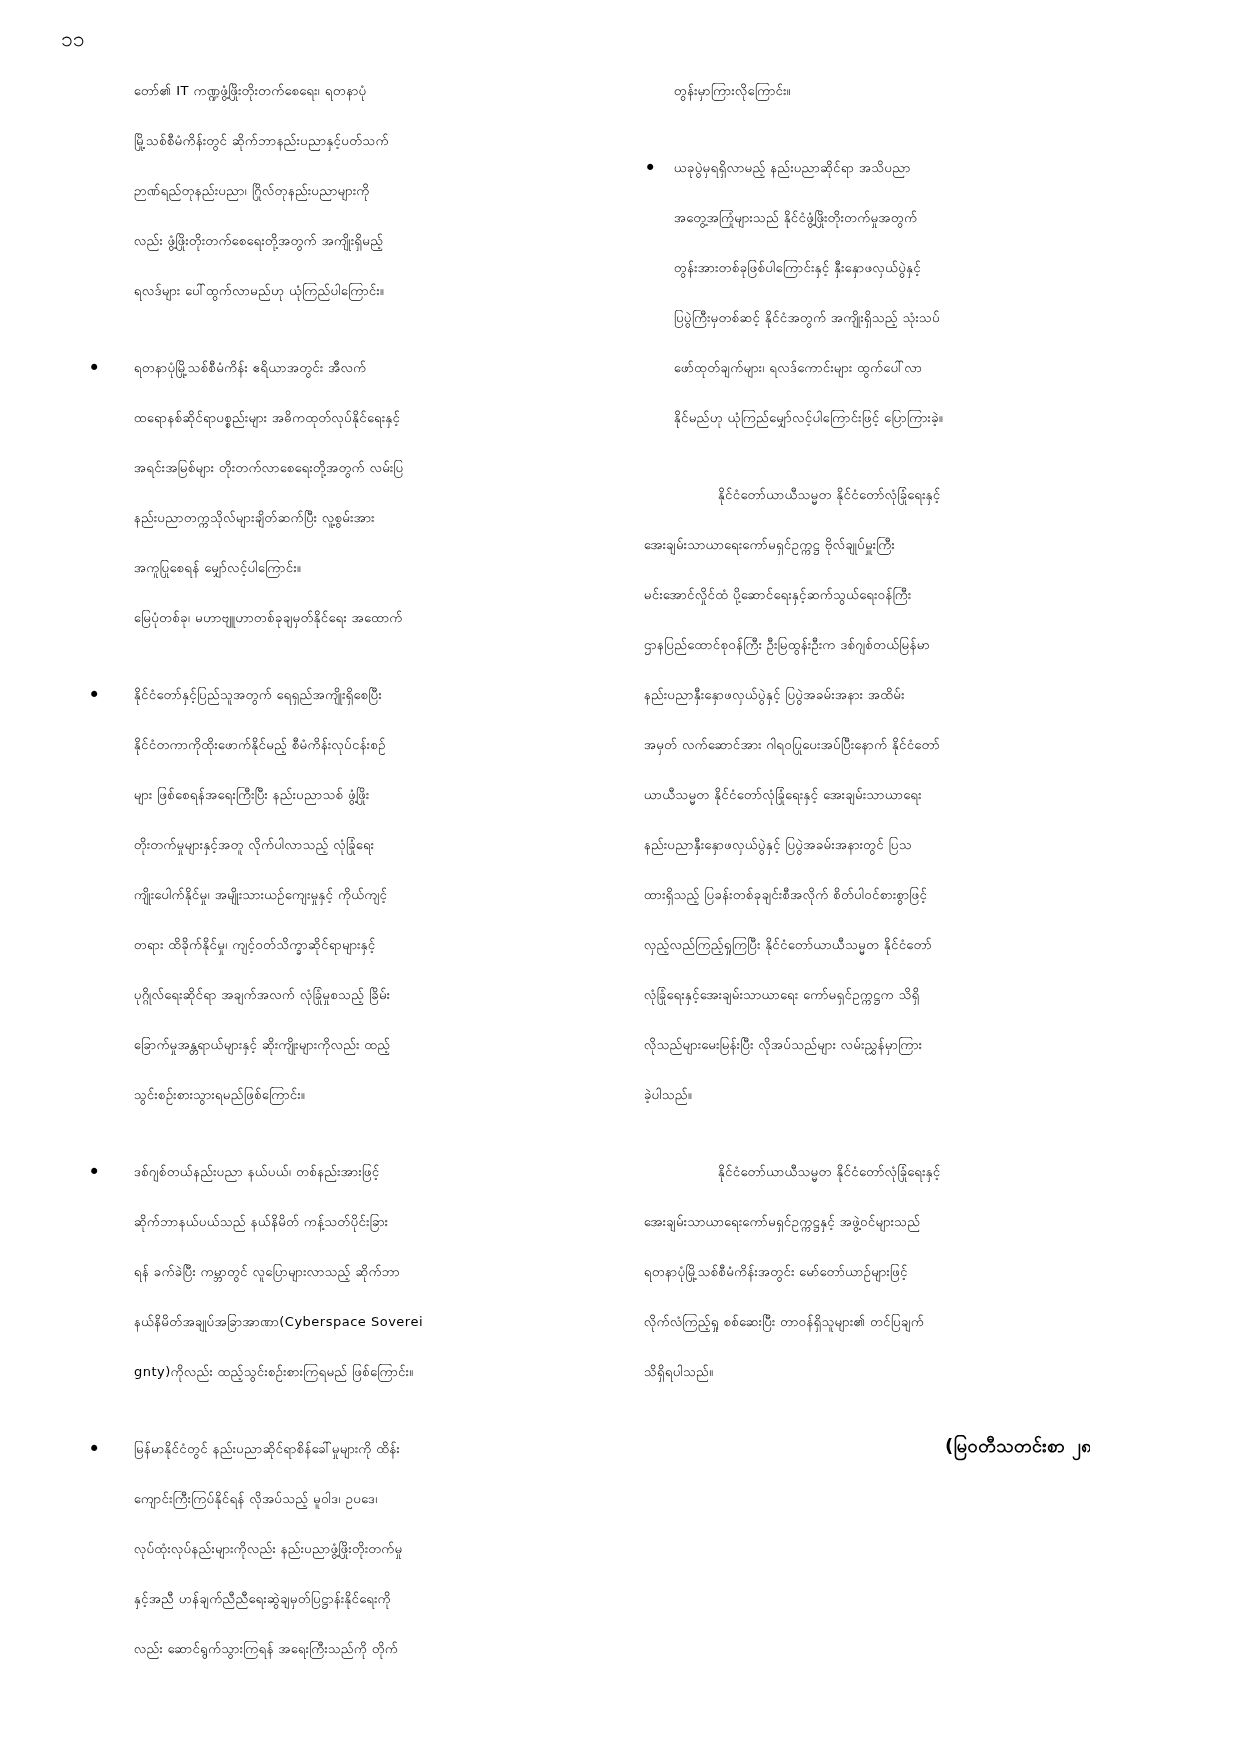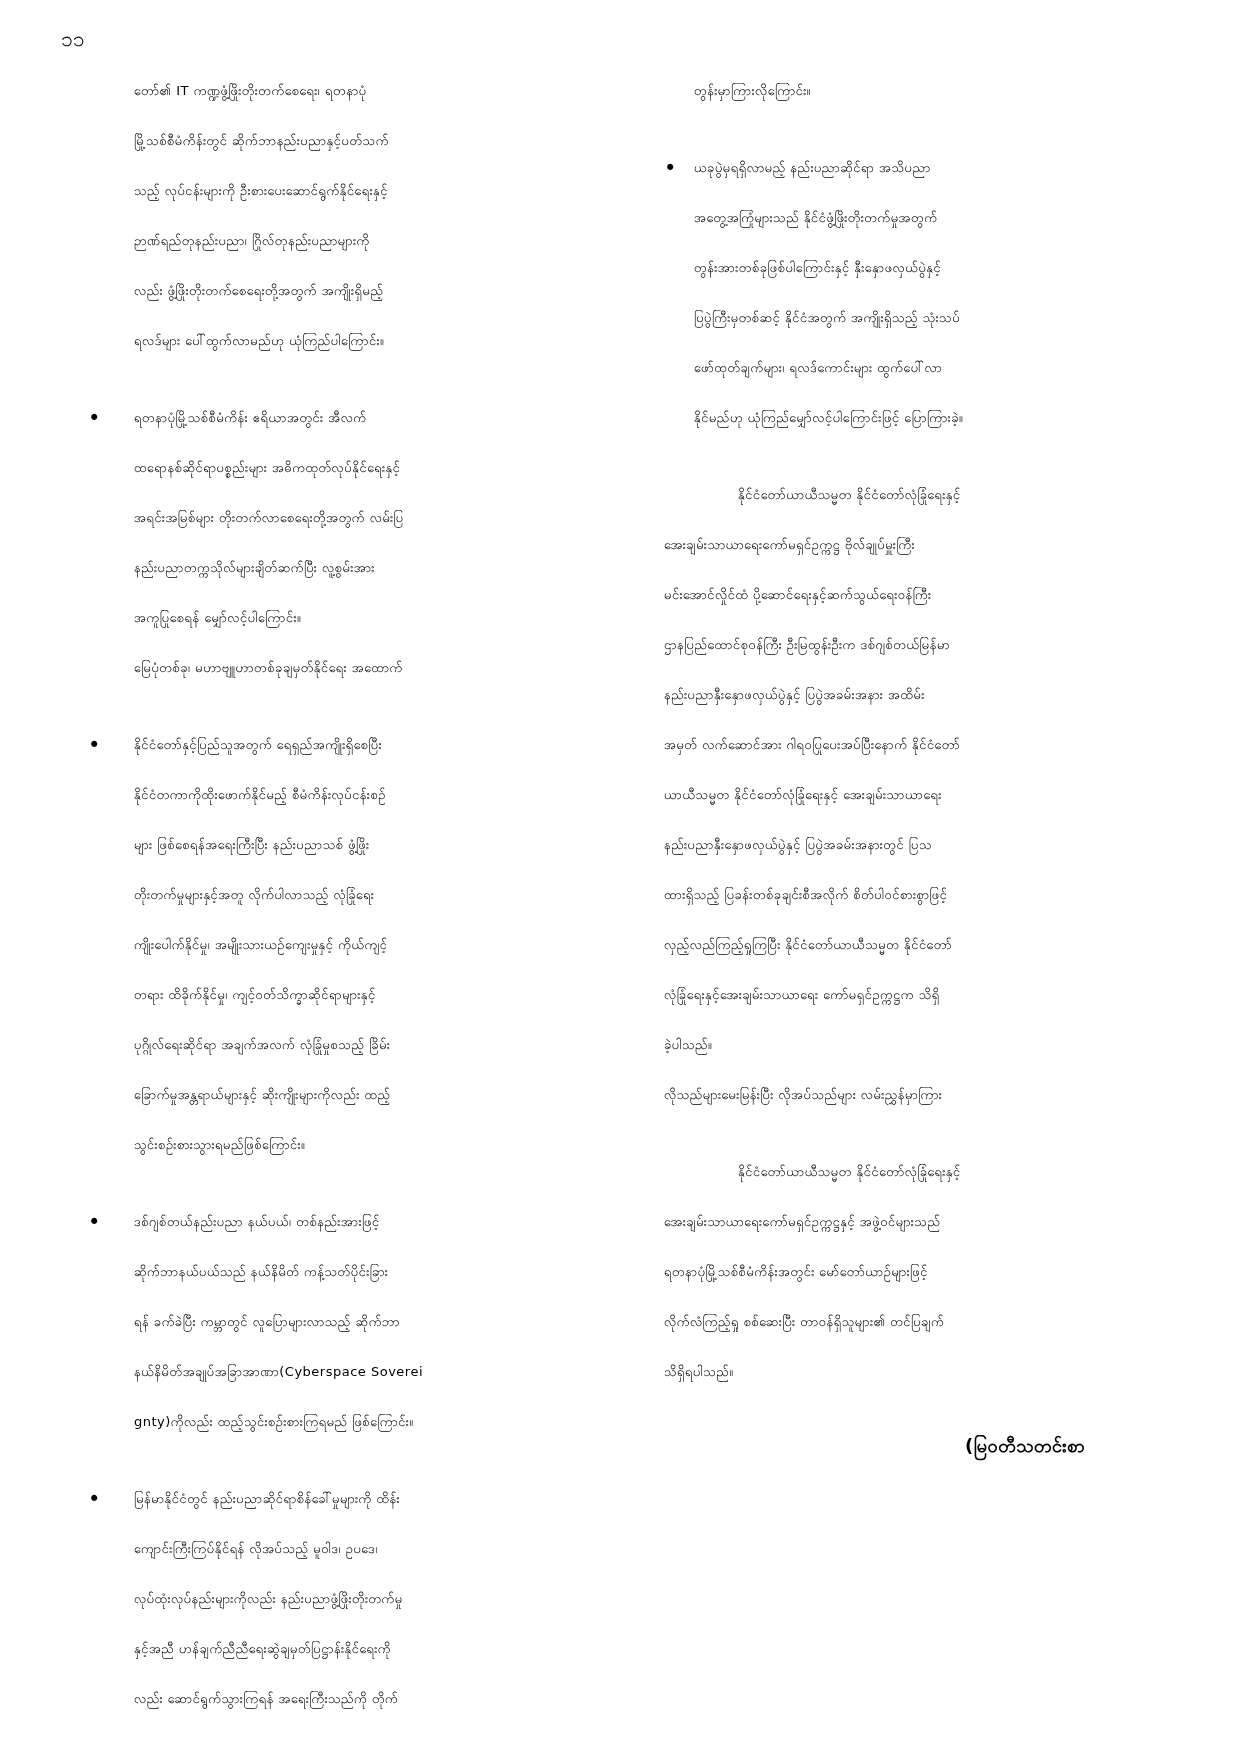--- a/index.html
+++ b/index.html
@@ -22,21 +22,21 @@
     top: 22px;
     font-size: 21px;
     line-height: 34px;
     color: #000;
   }
   .column {
     position: absolute;
     top: 66px;
   }
   .col-left  { left: 88px;  width: 534px; }
-  .col-right { left: 664px; width: 522px; }
+  .col-right { left: 644px; width: 522px; }
 
   .para {
     display: flex;
     align-items: flex-start;
     margin: 0 0 27px 0;
   }
   .para:last-child { margin-bottom: 0; }
 
   .bullet-cell {
     flex: 0 0 auto;
@@ -83,21 +83,20 @@
 
 <div class="page">
   <div class="page-number">၁၁</div>
 
   <div class="column col-left">
     <div>
         <div class="para continuation">
           <div class="lines">
             <div class="tline">တော်၏ IT ကဏ္ဍဖွံ့ဖြိုးတိုးတက်စေရေး၊ ရတနာပုံ</div>
             <div class="tline">မြို့သစ်စီမံကိန်းတွင် ဆိုက်ဘာနည်းပညာနှင့်ပတ်သက်</div>
-            <div class="tline">သည့် လုပ်ငန်းများကို ဦးစားပေးဆောင်ရွက်နိုင်ရေးနှင့်</div>
             <div class="tline">ဉာဏ်ရည်တုနည်းပညာ၊ ဂြိုလ်တုနည်းပညာများကို</div>
             <div class="tline">လည်း ဖွံ့ဖြိုးတိုးတက်စေရေးတို့အတွက် အကျိုးရှိမည့်</div>
             <div class="tline">ရလဒ်များ ပေါ်ထွက်လာမည်ဟု ယုံကြည်ပါကြောင်း။</div>
           </div>
         </div>
         <div class="para bullet">
           <span class="bullet-cell">•</span>
           <div class="lines">
             <div class="tline">ရတနာပုံမြို့သစ်စီမံကိန်း ဧရိယာအတွင်း အီလက်</div>
             <div class="tline">ထရောနစ်ဆိုင်ရာပစ္စည်းများ အဓိကထုတ်လုပ်နိုင်ရေးနှင့်</div>
@@ -168,22 +167,22 @@
             <div class="tline">အေးချမ်းသာယာရေးကော်မရှင်ဥက္ကဋ္ဌ ဗိုလ်ချုပ်မှူးကြီး</div>
             <div class="tline">မင်းအောင်လှိုင်ထံ ပို့ဆောင်ရေးနှင့်ဆက်သွယ်ရေးဝန်ကြီး</div>
             <div class="tline">ဌာနပြည်ထောင်စုဝန်ကြီး ဦးမြထွန်းဦးက ဒစ်ဂျစ်တယ်မြန်မာ</div>
             <div class="tline">နည်းပညာနှီးနှောဖလှယ်ပွဲနှင့် ပြပွဲအခမ်းအနား အထိမ်း</div>
             <div class="tline">အမှတ် လက်ဆောင်အား ဂါရဝပြုပေးအပ်ပြီးနောက် နိုင်ငံတော်</div>
             <div class="tline">ယာယီသမ္မတ နိုင်ငံတော်လုံခြုံရေးနှင့် အေးချမ်းသာယာရေး</div>
             <div class="tline">နည်းပညာနှီးနှောဖလှယ်ပွဲနှင့် ပြပွဲအခမ်းအနားတွင် ပြသ</div>
             <div class="tline">ထားရှိသည့် ပြခန်းတစ်ခုချင်းစီအလိုက် စိတ်ပါဝင်စားစွာဖြင့်</div>
             <div class="tline">လှည့်လည်ကြည့်ရှုကြပြီး နိုင်ငံတော်ယာယီသမ္မတ နိုင်ငံတော်</div>
             <div class="tline">လုံခြုံရေးနှင့်အေးချမ်းသာယာရေး ကော်မရှင်ဥက္ကဋ္ဌက သိရှိ</div>
+            <div class="tline">လိုသည်များမေးမြန်းပြီး လိုအပ်သည်များ လမ်းညွှန်မှာကြား</div>
             <div class="tline">ခဲ့ပါသည်။</div>
-            <div class="tline">လိုသည်များမေးမြန်းပြီး လိုအပ်သည်များ လမ်းညွှန်မှာကြား</div>
           </div>
         </div>
         <div class="para indent">
           <div class="lines">
             <div class="tline">နိုင်ငံတော်ယာယီသမ္မတ နိုင်ငံတော်လုံခြုံရေးနှင့်</div>
             <div class="tline">အေးချမ်းသာယာရေးကော်မရှင်ဥက္ကဋ္ဌနှင့် အဖွဲ့ဝင်များသည်</div>
             <div class="tline">ရတနာပုံမြို့သစ်စီမံကိန်းအတွင်း မော်တော်ယာဉ်များဖြင့်</div>
             <div class="tline">လိုက်လံကြည့်ရှု စစ်ဆေးပြီး တာဝန်ရှိသူများ၏ တင်ပြချက်</div>
             <div class="tline">သိရှိရပါသည်။</div>
           </div>

